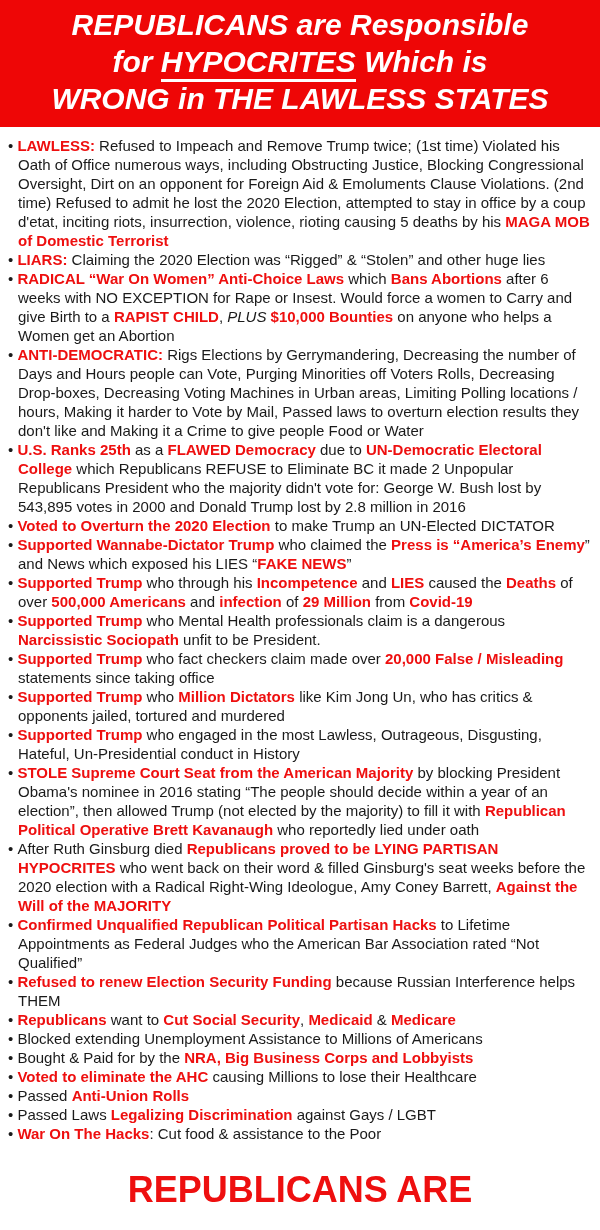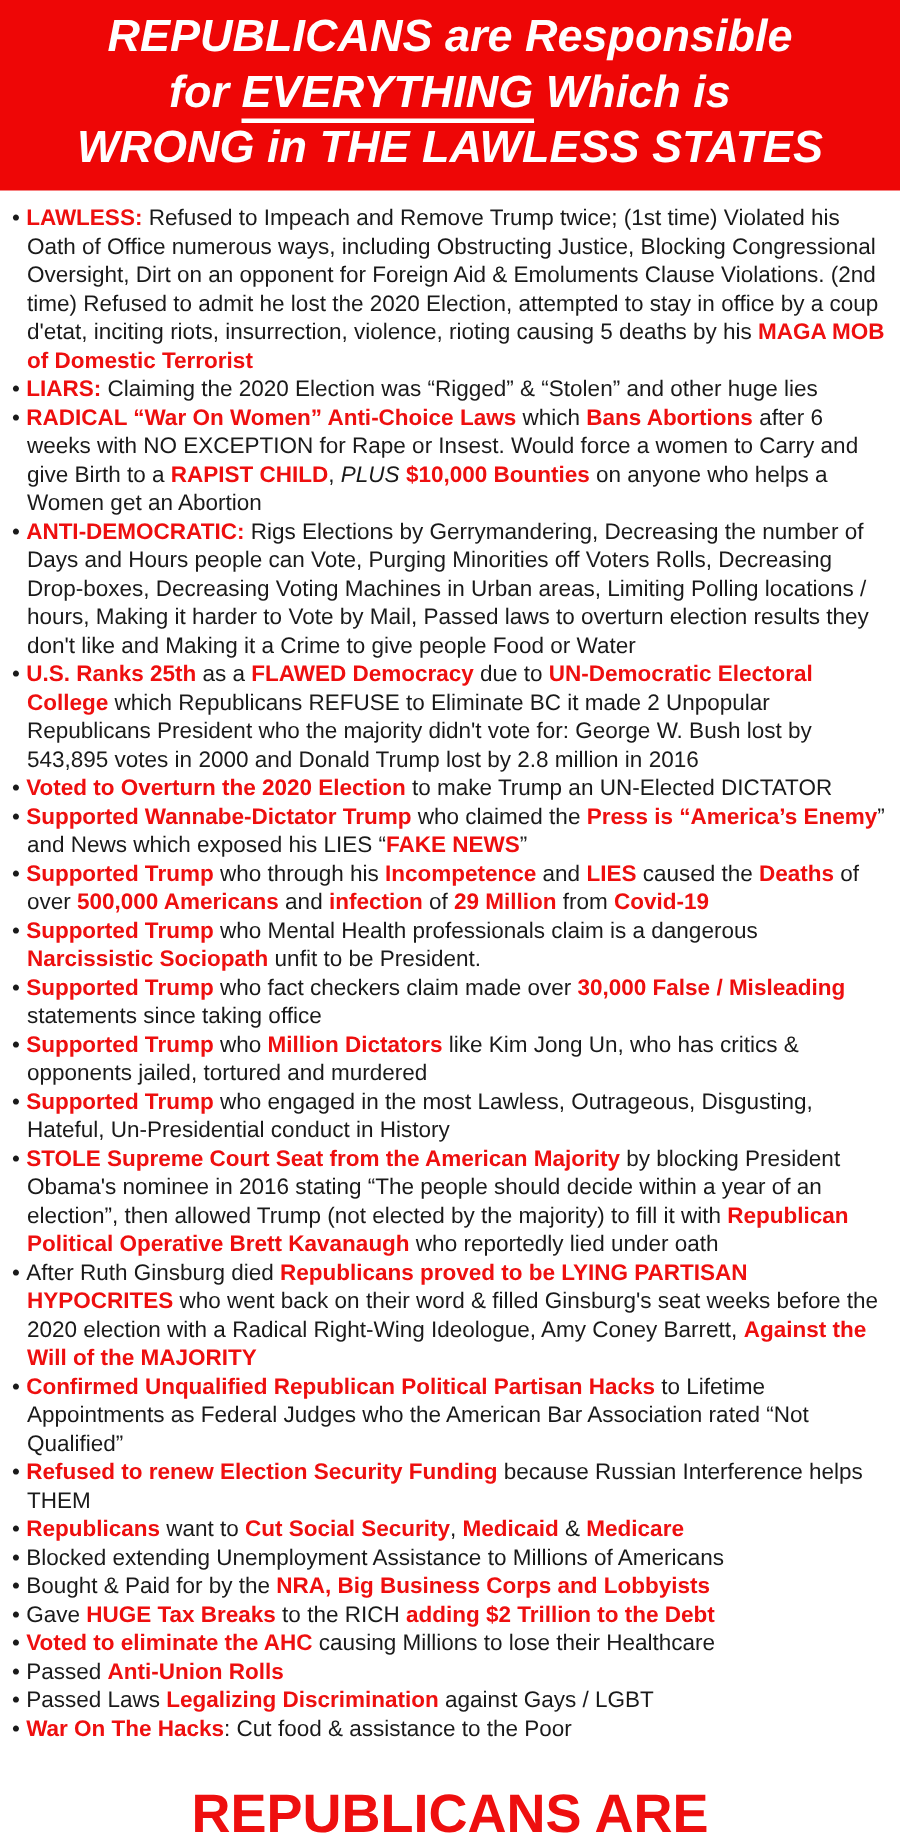--- a/index.html
+++ b/index.html
@@ -56,44 +56,43 @@
     font-weight:bold;
     font-size:36px;
     line-height:38px;
   }
 </style>
 </head>
 <body>
 
 <div class="title-banner">
   <div class="title-line">REPUBLICANS are Responsible</div>
-  <div class="title-line"><span>for </span><span class="underlined">EVERYTHING</span><span> Which is</span></div>
+  <div class="title-line"><span>for </span><span class="underlined">HYPOCRITES</span><span> Which is</span></div>
   <div class="title-line">WRONG in THE LAWLESS STATES</div>
 </div>
 
 <ul class="grievances">
     <li><span class="r">LAWLESS:</span><span class="k"> Refused to Impeach and Remove Trump twice; (1st time) Violated his Oath of Office numerous ways, including Obstructing Justice, Blocking Congressional Oversight, Dirt on an opponent for Foreign Aid &amp; Emoluments Clause Violations. (2nd time) Refused to admit he lost the 2020 Election, attempted to stay in office by a coup d'etat, inciting riots, insurrection, violence, rioting causing 5 deaths by his </span><span class="r">MAGA MOB of Domestic Terrorist</span></li>
     <li><span class="r">LIARS:</span><span class="k"> Claiming the 2020 Election was “Rigged” &amp; “Stolen” and other huge lies</span></li>
     <li><span class="r">RADICAL “War On Women” Anti-Choice Laws</span><span class="k"> which </span><span class="r">Bans Abortions</span><span class="k"> after 6 weeks with NO EXCEPTION for Rape or Insest. Would force a women to Carry and give Birth to a </span><span class="r">RAPIST CHILD</span><span class="k">, </span><span class="ki">PLUS</span><span class="k"> </span><span class="r">$10,000 Bounties</span><span class="k"> on anyone who helps a Women get an Abortion</span></li>
     <li><span class="r">ANTI-DEMOCRATIC:</span><span class="k"> Rigs Elections by Gerrymandering, Decreasing the number of Days and Hours people can Vote, Purging Minorities off Voters Rolls, Decreasing Drop-boxes, Decreasing Voting Machines in Urban areas, Limiting Polling locations / hours, Making it harder to Vote by Mail, Passed laws to overturn election results they don't like and Making it a Crime to give people Food or Water</span></li>
     <li><span class="r">U.S. Ranks 25th</span><span class="k"> as a </span><span class="r">FLAWED Democracy</span><span class="k"> due to </span><span class="r">UN-Democratic Electoral College</span><span class="k"> which Republicans REFUSE to Eliminate BC it made 2 Unpopular Republicans President who the majority didn't vote for: George W. Bush lost by 543,895 votes in 2000 and Donald Trump lost by 2.8 million in 2016</span></li>
     <li><span class="r">Voted to Overturn the 2020 Election</span><span class="k"> to make Trump an UN-Elected DICTATOR</span></li>
     <li><span class="r">Supported Wannabe-Dictator Trump</span><span class="k"> who claimed the </span><span class="r">Press is “America’s Enemy</span><span class="k">” and News which exposed his LIES “</span><span class="r">FAKE NEWS</span><span class="k">”</span></li>
     <li><span class="r">Supported Trump</span><span class="k"> who through his </span><span class="r">Incompetence</span><span class="k"> and </span><span class="r">LIES</span><span class="k"> caused the </span><span class="r">Deaths</span><span class="k"> of over </span><span class="r">500,000 Americans</span><span class="k"> and </span><span class="r">infection</span><span class="k"> of </span><span class="r">29 Million</span><span class="k"> from </span><span class="r">Covid-19</span></li>
     <li><span class="r">Supported Trump</span><span class="k"> who Mental Health professionals claim is a dangerous </span><span class="r">Narcissistic Sociopath</span><span class="k"> unfit to be President.</span></li>
-    <li><span class="r">Supported Trump</span><span class="k"> who fact checkers claim made over </span><span class="r">30,000 False / Misleading</span><span class="k"> statements since taking office</span></li>
+    <li><span class="r">Supported Trump</span><span class="k"> who fact checkers claim made over </span><span class="r">20,000 False / Misleading</span><span class="k"> statements since taking office</span></li>
     <li><span class="r">Supported Trump</span><span class="k"> who </span><span class="r">Million Dictators</span><span class="k"> like Kim Jong Un, who has critics &amp; opponents jailed, tortured and murdered</span></li>
     <li><span class="r">Supported Trump</span><span class="k"> who engaged in the most Lawless, Outrageous, Disgusting, Hateful, Un-Presidential conduct in History</span></li>
     <li><span class="r">STOLE Supreme Court Seat from the American Majority</span><span class="k"> by blocking President Obama's nominee in 2016 stating “The people should decide within a year of an election”, then allowed Trump (not elected by the majority) to fill it with </span><span class="r">Republican Political Operative Brett Kavanaugh</span><span class="k"> who reportedly lied under oath</span></li>
     <li><span class="k">After Ruth Ginsburg died </span><span class="r">Republicans proved to be LYING PARTISAN HYPOCRITES</span><span class="k"> who went back on their word &amp; filled Ginsburg's seat weeks before the 2020 election with a Radical Right-Wing Ideologue, Amy Coney Barrett, </span><span class="r">Against the Will of the MAJORITY</span></li>
     <li><span class="r">Confirmed Unqualified Republican Political Partisan Hacks</span><span class="k"> to Lifetime Appointments as Federal Judges who the American Bar Association rated “Not Qualified”</span></li>
     <li><span class="r">Refused to renew Election Security Funding</span><span class="k"> because Russian Interference helps THEM</span></li>
     <li><span class="r">Republicans</span><span class="k"> want to </span><span class="r">Cut Social Security</span><span class="k">, </span><span class="r">Medicaid</span><span class="k"> &amp; </span><span class="r">Medicare</span></li>
     <li><span class="k">Blocked extending Unemployment Assistance to Millions of Americans</span></li>
     <li><span class="k">Bought &amp; Paid for by the </span><span class="r">NRA, Big Business Corps and Lobbyists</span></li>
-    <li><span class="k">Gave </span><span class="r">HUGE Tax Breaks</span><span class="k"> to the RICH </span><span class="r">adding $2 Trillion to the Debt</span></li>
     <li><span class="r">Voted to eliminate the AHC</span><span class="k"> causing Millions to lose their Healthcare</span></li>
     <li><span class="k">Passed </span><span class="r">Anti-Union Rolls</span></li>
     <li><span class="k">Passed Laws </span><span class="r">Legalizing Discrimination</span><span class="k"> against Gays / LGBT</span></li>
     <li><span class="r">War On The Hacks</span><span class="k">: Cut food &amp; assistance to the Poor</span></li>
   </ul>
 
 <div class="footer-heading">REPUBLICANS ARE</div>
 
 </body></html>

